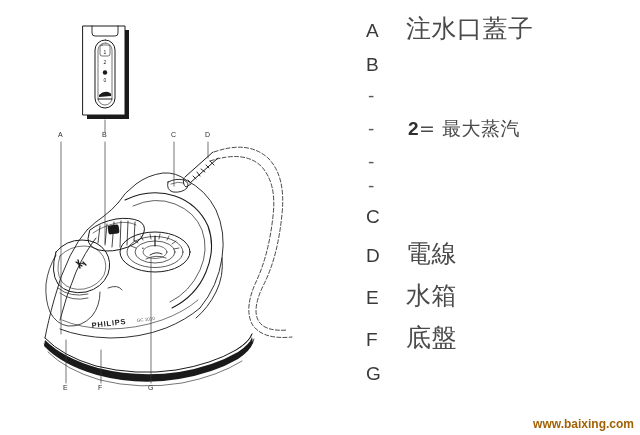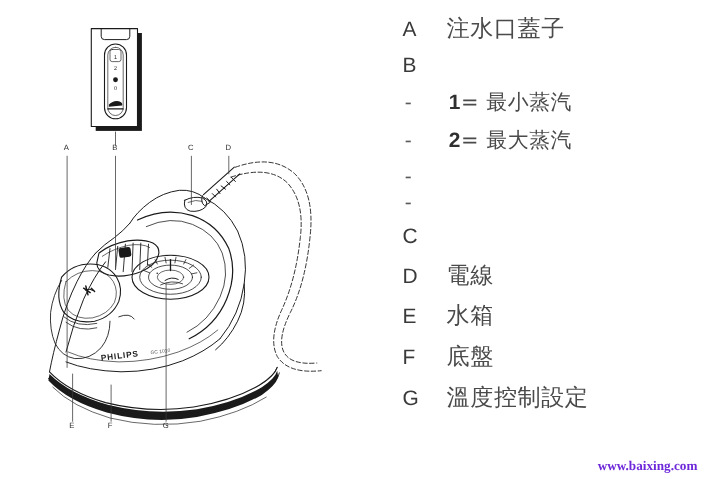--- a/index.html
+++ b/index.html
@@ -46,21 +46,21 @@
     color:#3a3a3a;
     font-family:"Liberation Sans","DejaVu Sans",sans-serif;
     font-weight:400;
   }
   .legend-marker.dash{
     font-size:19px;
     color:#5a5a5a;
     padding-left:2px;
   }
   .legend-text{
-    font-size:21px;
+    font-size:25px;
     color:#4a4a4a;
     font-family:"DejaVu Sans","Liberation Sans",sans-serif;
     white-space:nowrap;
     letter-spacing:0.5px;
   }
   .legend-text.sub-text{
     font-size:19px;
     color:#4a4a4a;
   }
   .legend-text .lead{
@@ -68,22 +68,22 @@
     color:#2f2f2f;
     font-family:"Liberation Sans","DejaVu Sans",sans-serif;
   }
 
   
   #watermark{
     position:absolute;
     right:6px;bottom:4px;
     font-size:12px;
     font-weight:700;
-    color:#6d28d9;
-    font-family:Liberation Serif, serif;
+    color:#a16207;
+    font-family:Liberation Sans, sans-serif;
     letter-spacing:0px;
     text-shadow:0 0 1px rgba(255,255,255,0.9);
   }
 </style>
 </head>
 <body>
 
 <div id="page">
 
   <div id="illustration">
@@ -250,21 +250,20 @@
       <span class="legend-marker">A</span>
       <span class="legend-text">注水口蓋子</span>
     </div>
 
     <div class="legend-row">
       <span class="legend-marker">B</span>
     </div>
 
     <div class="legend-row sub">
       <span class="legend-marker dash">-</span>
-      <span class="legend-text sub-text"><span class="lead">1</span><span>= 最小蒸汽</span></span>
     </div>
 
     <div class="legend-row sub">
       <span class="legend-marker dash">-</span>
       <span class="legend-text sub-text"><span class="lead">2</span><span>= 最大蒸汽</span></span>
     </div>
 
     <div class="legend-row tight">
       <span class="legend-marker dash">-</span>
     </div>
@@ -287,20 +286,19 @@
       <span class="legend-text">水箱</span>
     </div>
 
     <div class="legend-row">
       <span class="legend-marker">F</span>
       <span class="legend-text">底盤</span>
     </div>
 
     <div class="legend-row">
       <span class="legend-marker">G</span>
-      <span class="legend-text">溫度控制設定</span>
     </div>
 
   </div>
 
   <div id="watermark">www.baixing.com</div>
 
 </div>
 
 </body></html>

